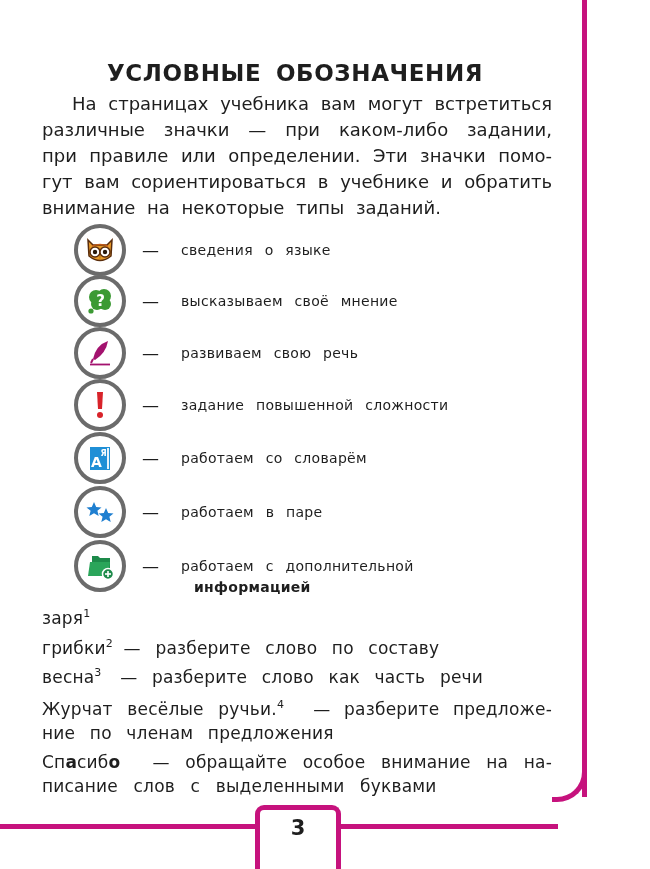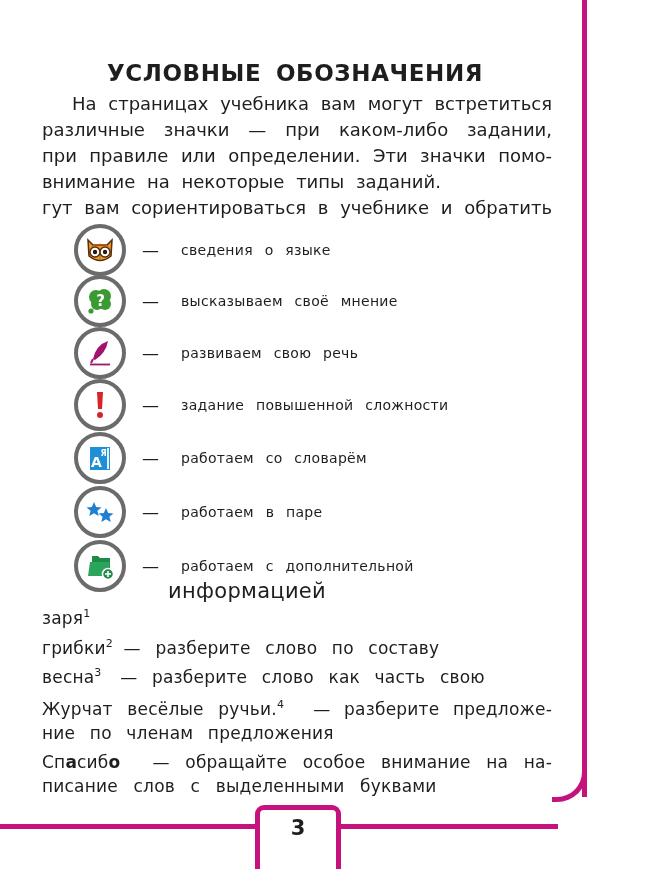--- a/index.html
+++ b/index.html
@@ -78,22 +78,22 @@
 <div class="page-box">
   <div class="page-num">3</div>
 </div>
 
 <div class="title">УСЛОВНЫЕ ОБОЗНАЧЕНИЯ</div>
 
 <div class="intro">
   <span class="line first">На страницах учебника вам могут встретиться</span>
   <span class="line">различные значки — при каком-либо задании,</span>
   <span class="line">при правиле или определении. Эти значки помо-</span>
+  <span class="line">гут вам сориентироваться в учебнике и обратить</span>
   <span class="line last">внимание на некоторые типы заданий.</span>
-  <span class="line">гут вам сориентироваться в учебнике и обратить</span>
 </div>
 
 <div class="legend-item" style="top:225px;">
   <div class="icon-ring">
     <svg viewBox="0 0 32 32">
       <path d="M4 6 L9 11 L23 11 L28 6 L27 22 Q16 31 5 22 Z" fill="#e89a2a" stroke="#5a2d0c" stroke-width="1.5"></path>
       <circle cx="11" cy="18" r="5" fill="#fff" stroke="#5a2d0c" stroke-width="1.5"></circle>
       <circle cx="21" cy="18" r="5" fill="#fff" stroke="#5a2d0c" stroke-width="1.5"></circle>
       <circle cx="11" cy="18" r="2.2" fill="#2a1a0c"></circle>
       <circle cx="21" cy="18" r="2.2" fill="#2a1a0c"></circle>
@@ -173,33 +173,33 @@
       <path d="M8 6 L14 6 L16 8 L26 8 L26 24 L8 24 Z" fill="#1d8a4a"></path>
       <path d="M6 12 L26 12 L24 26 L4 26 Z" fill="#2aa55a"></path>
       <circle cx="24" cy="24" r="5.5" fill="#1d8a4a" stroke="#fff" stroke-width="1.5"></circle>
       <line x1="24" y1="21" x2="24" y2="27" stroke="#fff" stroke-width="1.6"></line>
       <line x1="21" y1="24" x2="27" y2="24" stroke="#fff" stroke-width="1.6"></line>
     </svg>
   </div>
   <span class="dash">—</span>
   <span class="legend-text">работаем с дополнительной</span>
 </div>
-<div style="position:absolute; left:168px; top:579px; font-size:21px; letter-spacing:0.3px;">информацией</div>
+<div style="position:absolute; left:194px; top:579px; font-size:14px; letter-spacing:0.3px;font-weight:bold;">информацией</div>
 
 <div class="notes">
   <div class="note-line justified" style="top:0;">
     <span><span>заря</span><sup>1</sup></span>
   </div>
   <div class="note-line" style="top:30px;">
     <span>грибки</span><sup>2</sup>
     <span style="margin-left:0; word-spacing:9px;">— разберите слово по составу</span>
   </div>
   <div class="note-line" style="top:59px;">
     <span>весна</span><sup>3</sup>
-    <span style="margin-left:8px; word-spacing:9px;">— разберите слово как часть свою</span>
+    <span style="margin-left:8px; word-spacing:9px;">— разберите слово как часть речи</span>
   </div>
   <div class="note-line justified" style="top:91px;">
     <span style="word-spacing:9px;"><span>Журчат весёлые ручьи.</span><sup>4</sup></span>
     <span style="word-spacing:8px;">— разберите предложе-</span>
   </div>
   <div class="note-line" style="top:115px; word-spacing:9px;">ние по членам предложения</div>
   <div class="note-line justified" style="top:144px;">
     <span><span>Сп</span><b>а</b><span>сиб</span><b>о</b></span>
     <span style="word-spacing:10px;">— обращайте особое внимание на на-</span>
   </div>

